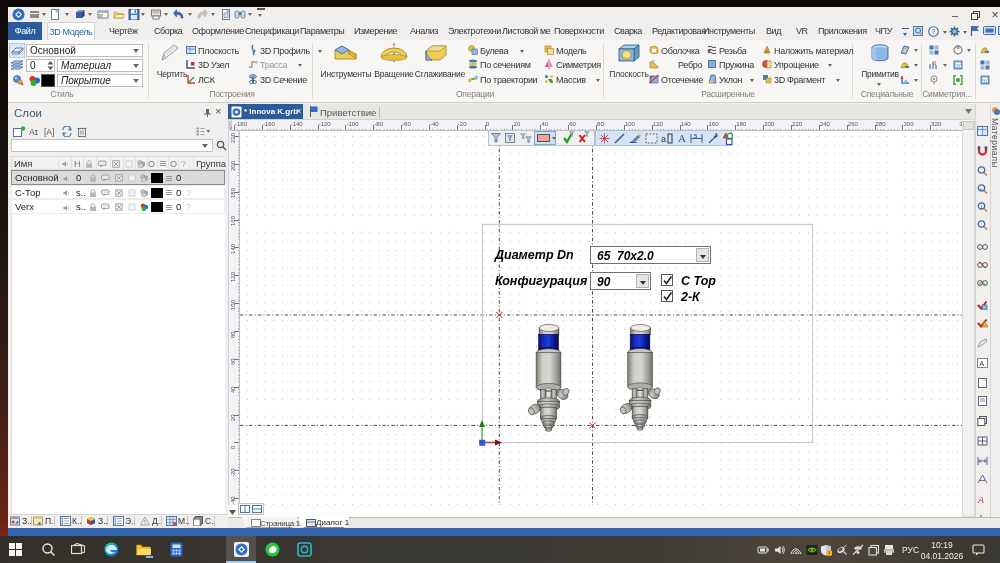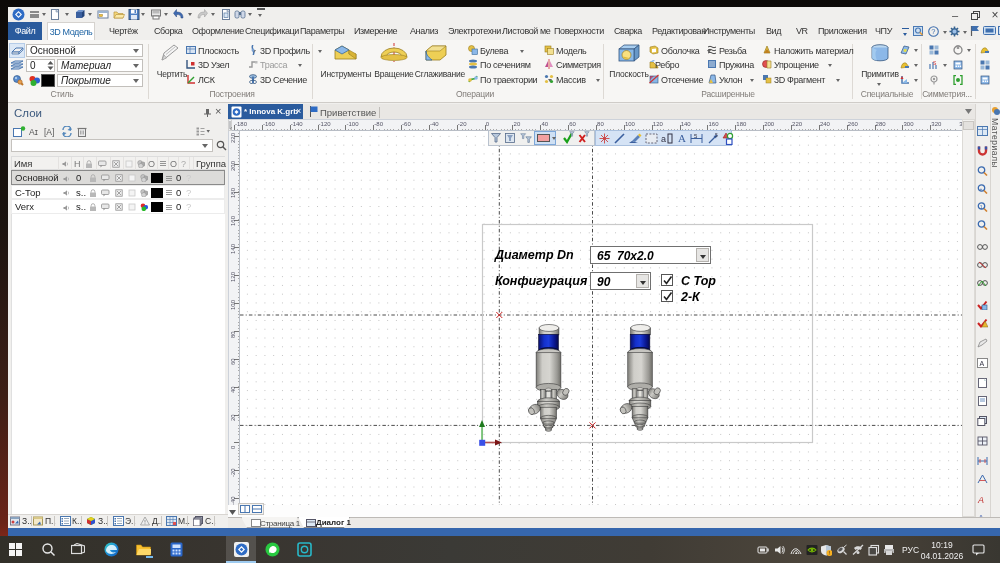--- a/index.html
+++ b/index.html
@@ -335,21 +335,21 @@
 <svg class="abs" style="left:641px;top:5px" width="10" height="10" viewBox="0 0 10 10">
           <path d="M1 2 L6 1 L9 3 L9 8 L4 9 L1 7 Z" fill="#e4c045" stroke="#9a7d1e" stroke-width="0.6"></path>
           <path d="M3 4 L7 3.5 L7 7 L3 7.5 Z" fill="#fff"></path>
         </svg>
 <div class="rit" style="left:653px;top:6px">Оболочка</div>
 <span class="abs dws" style="left:699px;top:10px"></span>
 <svg class="abs" style="left:641px;top:19px" width="10" height="10" viewBox="0 0 10 10">
           <path d="M1 9 L1 3 L4 3 L9 8 L9 9 Z" fill="#e4c045" stroke="#9a7d1e" stroke-width="0.6"></path>
           <path d="M1 3 L4 1 L6 1 L4 3 Z" fill="#8cb8e8"></path>
         </svg>
-<div class="rit" style="left:647px;top:20px">Ребро</div>
+<div class="rit" style="left:670px;top:20px">Ребро</div>
 <svg class="abs" style="left:641px;top:34px" width="10" height="10" viewBox="0 0 10 10">
           <rect x="1" y="2" width="8" height="7" fill="#88b8e8" stroke="#34557f" stroke-width="0.6"></rect>
           <line x1="0.5" y1="9" x2="9.5" y2="1" stroke="#d03030" stroke-width="1.2"></line>
           <path d="M1 2 L5 2 L1 6 Z" fill="#c8102e" opacity="0.55"></path>
         </svg>
 <div class="rit" style="left:653px;top:35px">Отсечение</div>
 <svg class="abs" style="left:699px;top:5px" width="10" height="10" viewBox="0 0 10 10">
           <g stroke="#555" stroke-width="1">
             <path d="M1 2 Q3 0.5 5 2 T9 2"></path>
             <path d="M1 5 Q3 3.5 5 5 T9 5"></path>
@@ -1191,21 +1191,21 @@
 <div class="abs" style="left:233px;top:510px;width:57px;height:11px;background:#f5f4f2;border:1px solid #aaa;border-top:none;clip-path:polygon(0 0,100% 0,calc(100% - 6px) 100%,6px 100%)"></div>
 <svg class="abs" style="left:243px;top:512px" width="10" height="8">
         <rect x="0.5" y="0.5" width="9" height="7" fill="#fff" stroke="#888"></rect>
       </svg>
 <div class="abs" style="left:252px;top:511.5px;font-size:8px;letter-spacing:-0.3px;color:#444">Страница 1</div>
 <div class="abs" style="left:290px;top:510px;width:52px;height:11px;background:#fff;border:1px solid #888;border-top:none;clip-path:polygon(0 0,100% 0,calc(100% - 6px) 100%,6px 100%)"></div>
 <svg class="abs" style="left:298px;top:512px" width="10" height="8">
         <rect x="0.5" y="0.5" width="9" height="7" fill="#dce8f4" stroke="#556"></rect>
         <line x1="0.5" y1="3" x2="9.5" y2="3" stroke="#556" stroke-width="0.8"></line>
       </svg>
-<div class="abs" style="left:308px;top:511px;font-size:8px;font-weight:bold;color:#222">Диалог 1</div>
+<div class="abs" style="left:308px;top:511px;font-size:8px;font-weight:normal;color:#222">Диалог 1</div>
 <div class="abs blueline" style="left:0;top:521px;width:992px;height:8px"></div>
 </div>
 <div class="abs taskbar">
 <svg class="abs" style="left:9px;top:7px" width="13" height="13">
         <g fill="#f5f5f5">
           <rect x="0" y="0" width="6" height="6"></rect>
           <rect x="7" y="0" width="6" height="6"></rect>
           <rect x="0" y="7" width="6" height="6"></rect>
           <rect x="7" y="7" width="6" height="6"></rect>
         </g>

